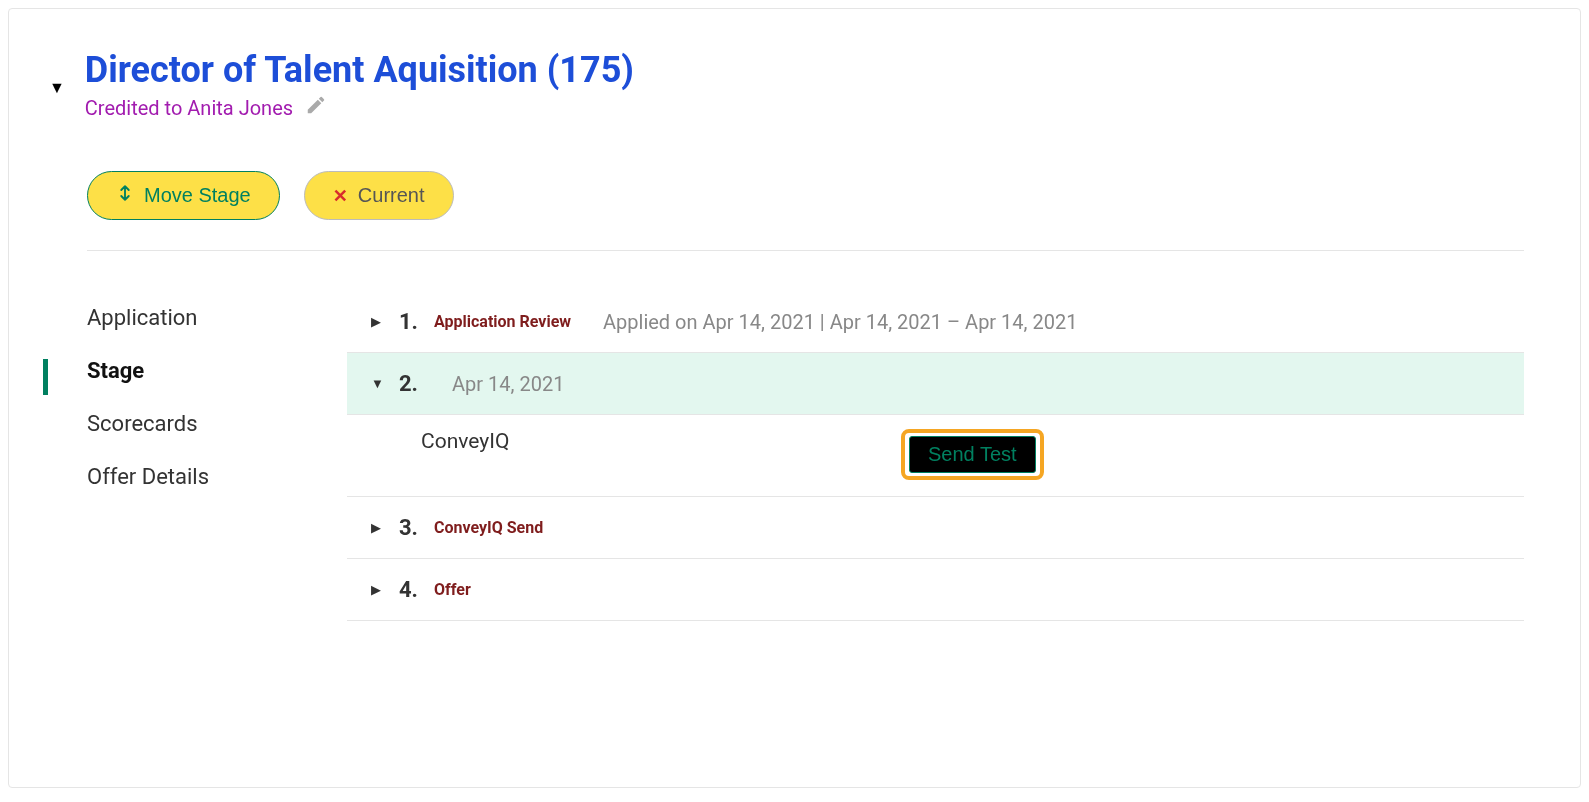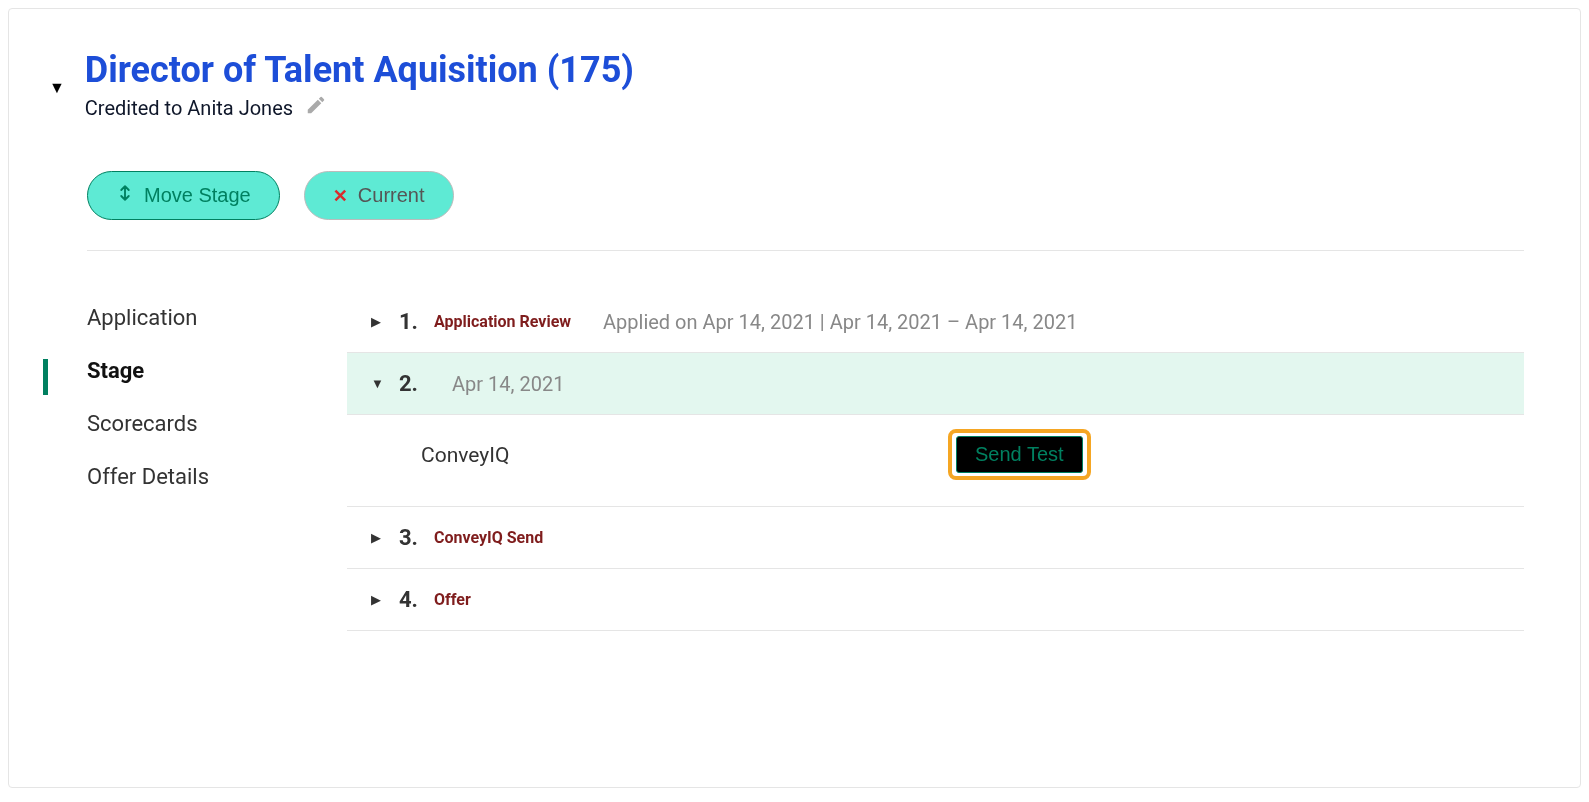--- a/index.html
+++ b/index.html
@@ -34,21 +34,21 @@
     flex: 1;
   }
   .job-title {
     font-size: 36px;
     font-weight: 700;
     color: #1d4ed8;
     margin-bottom: 3px;
   }
   .credit-line {
     font-size: 20px;
-    color: #0f172a;
+    color: #a21caf;
     display: flex;
     align-items: center;
     gap: 12px;
   }
   .pencil-icon svg {
     width: 22px;
     height: 22px;
     fill: #aaa;
     cursor: pointer;
   }
@@ -60,21 +60,21 @@
   }
   .pill-btn {
     display: inline-flex;
     align-items: center;
     gap: 10px;
     border: 1px solid #008060;
     border-radius: 50px;
     padding: 10px 28px;
     font-size: 20px;
     color: #008060;
-    background: #5eead4;
+    background: #fde047;
     cursor: pointer;
     font-weight: 500;
   }
   .reject-btn {
     border-color: #bbb;
     color: #555;
   }
   .reject-x {
     color: #d82c2c;
     font-weight: 700;
@@ -151,26 +151,25 @@
     font-weight: 700;
     color: #7f1d1d;
   }
   .stage-meta {
     font-size: 20px;
     color: #888;
     margin-left: 18px;
   }
   .sub-row {
     display: flex;
-    align-items: center;
-    padding: 14px 24px 26px 74px;
+    align-items: flex-start;
+    padding: 14px 24px 16px 74px;
     border-bottom: 1px solid #e5e5e5;
     font-size: 21px;
     color: #333;
-    gap: 47px;
   }
   .sub-label {
     width: 480px;
   }
   .send-test-wrap {
     border: 4px solid #f5a623;
     border-radius: 8px;
     padding: 3px 4px;
     display: inline-block;
   }

